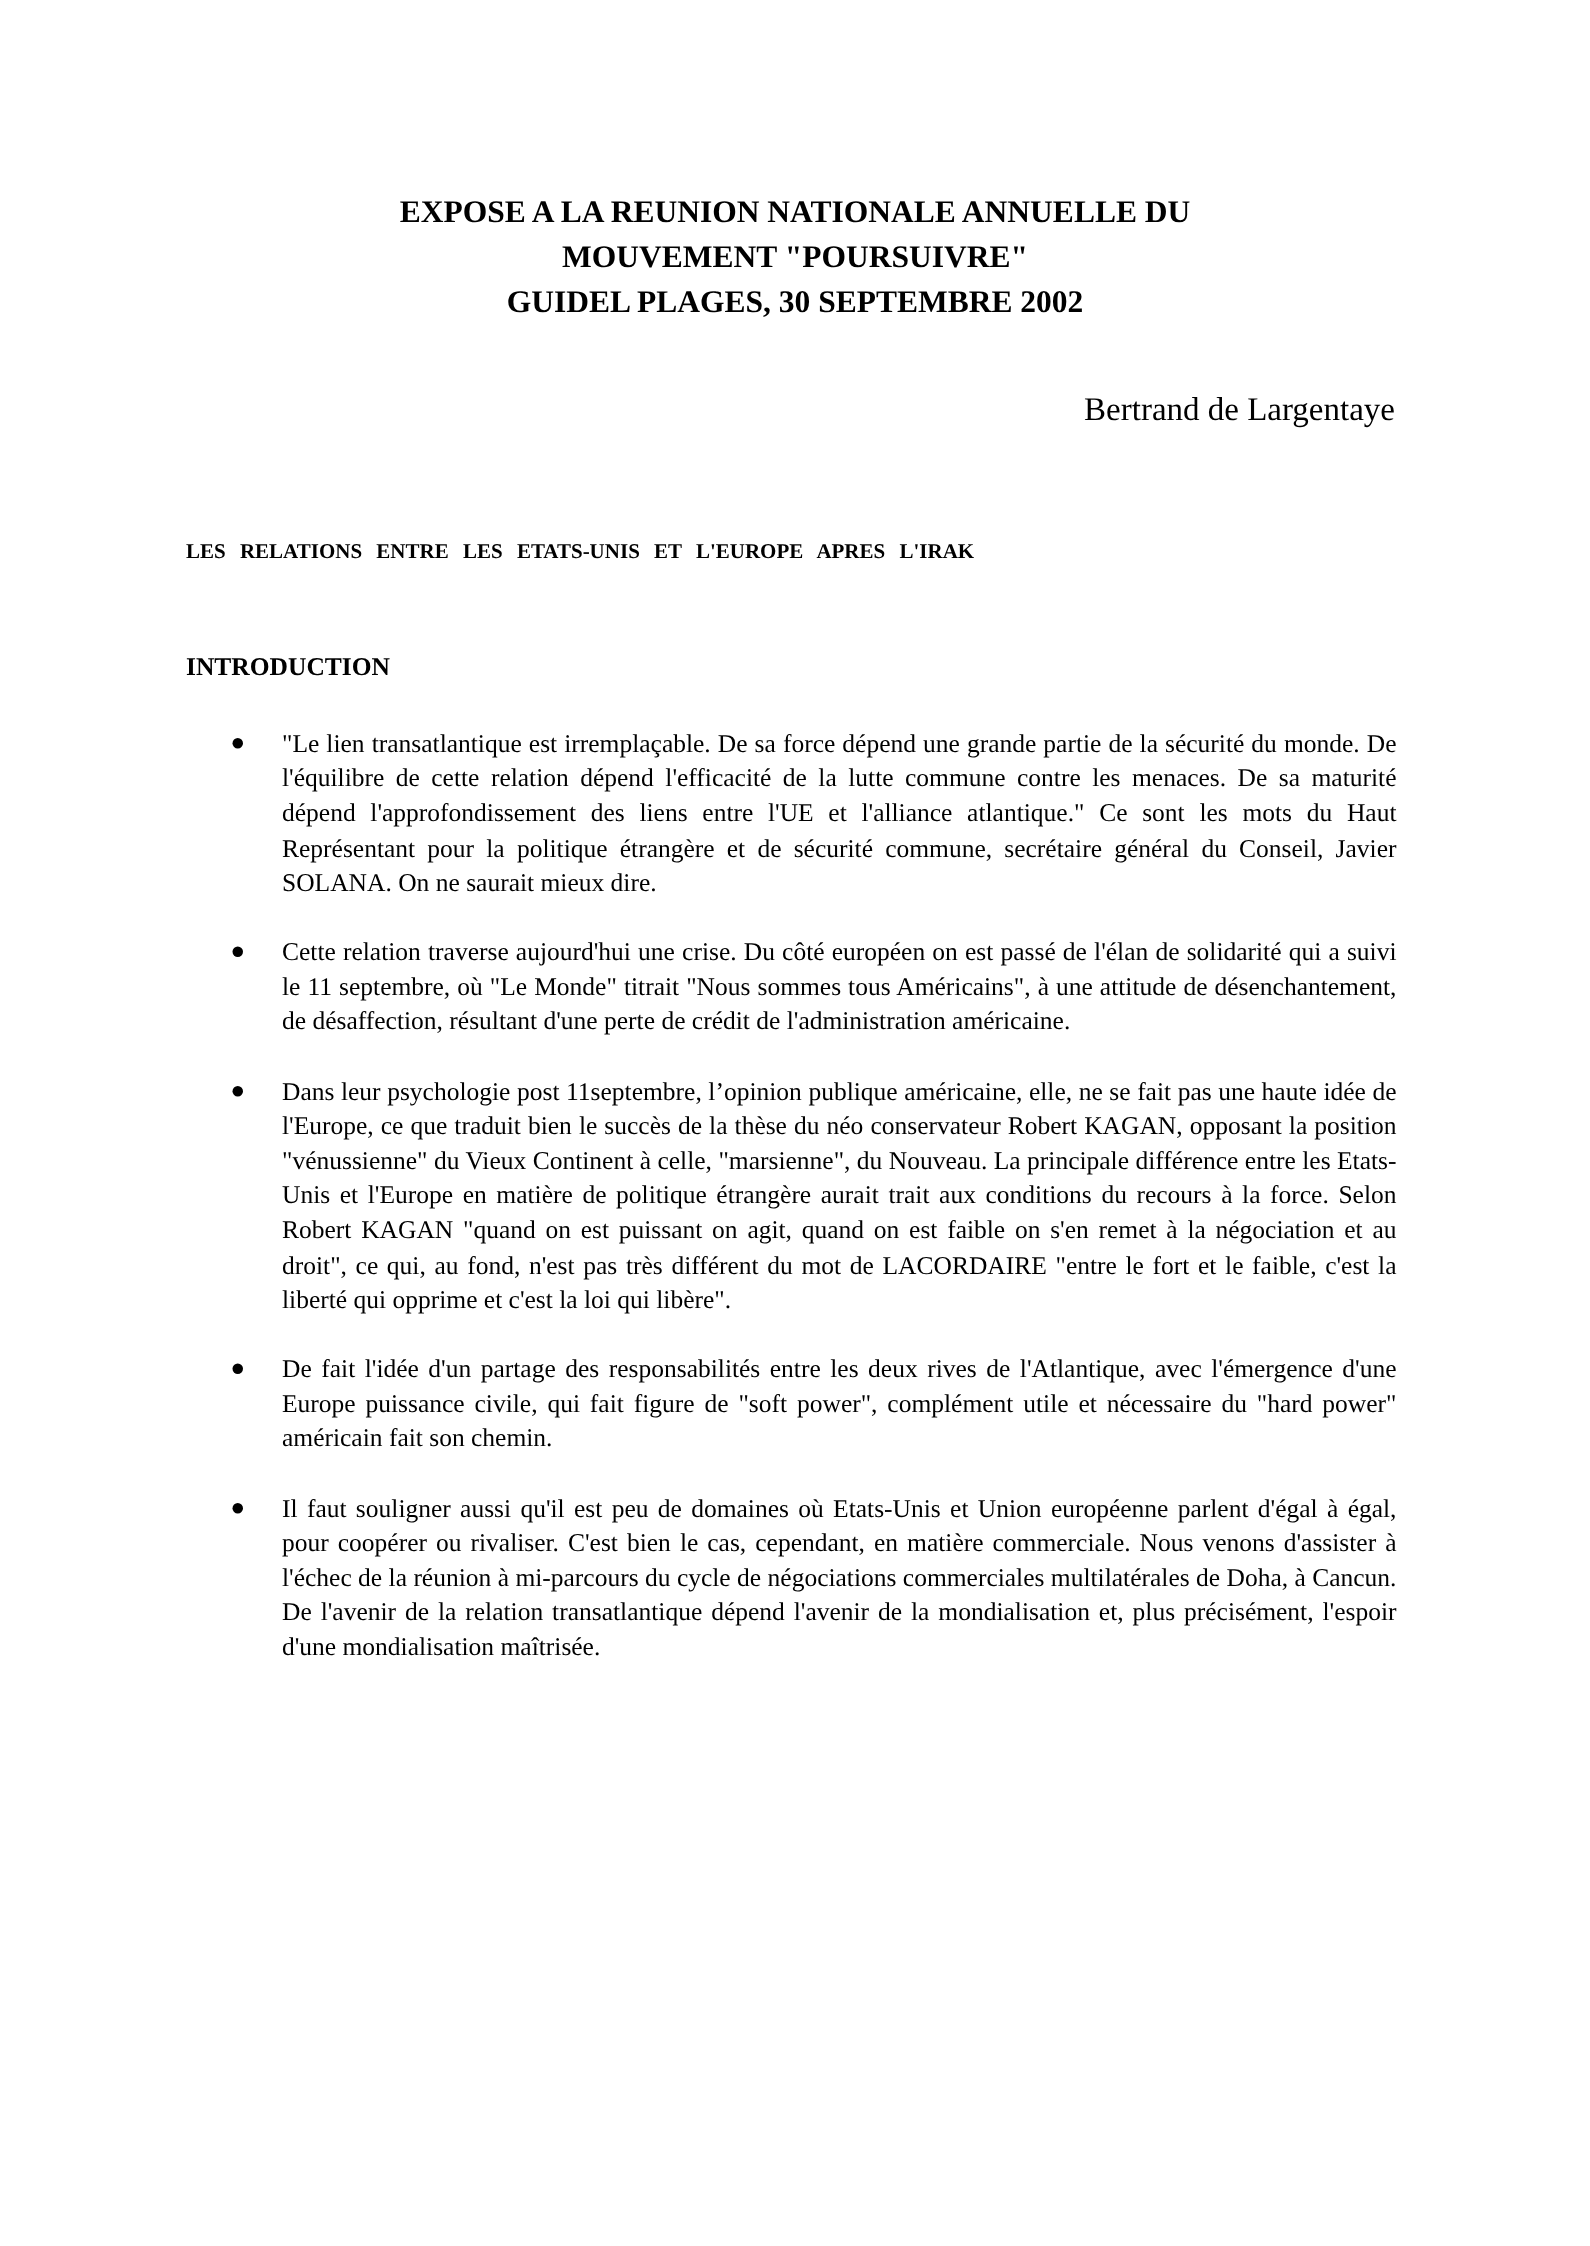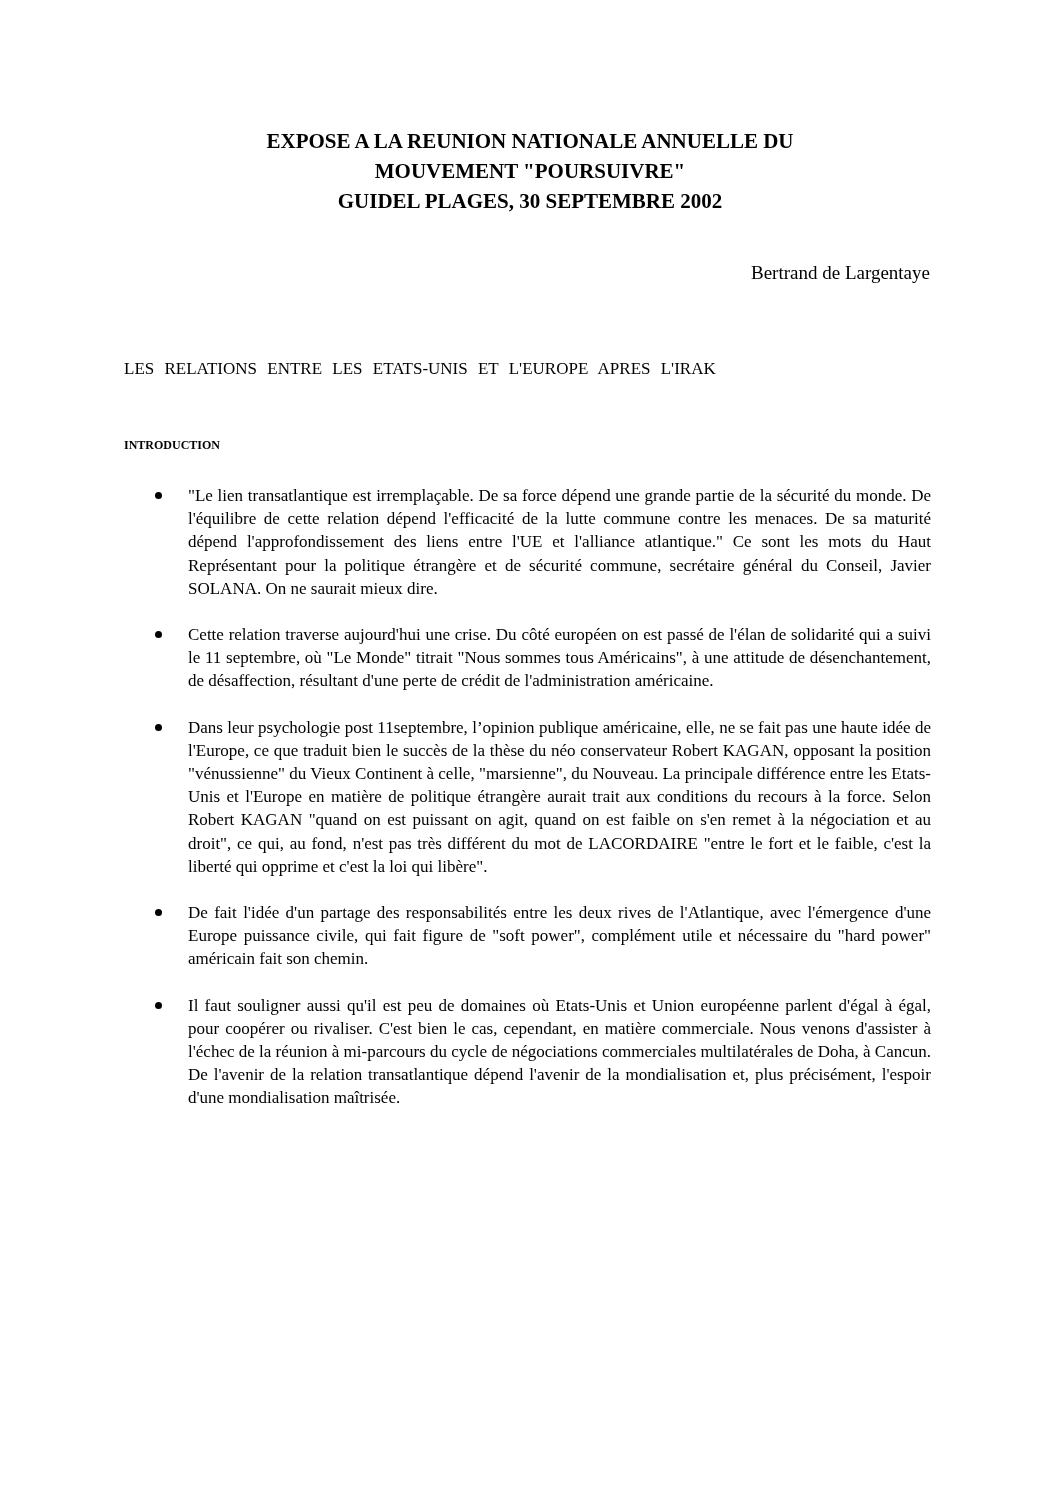--- a/index.html
+++ b/index.html
@@ -31,41 +31,41 @@
       text-align: center;
       font-weight: bold;
       font-size: 21px;
       line-height: 30px;
     }
     .title div { white-space: nowrap; }
     .author {
       position: absolute;
       right: 130px;
       top: 262px;
-      font-size: 19px;
+      font-size: 22px;
       line-height: 22px;
       white-space: nowrap;
     }
     .subject {
       position: absolute;
       left: 124px;
       top: 357px;
       width: 780px;
-      font-weight: normal;
-      font-size: 17px;
+      font-weight: bold;
+      font-size: 14px;
       line-height: 24px;
       white-space: nowrap;
       word-spacing: 6px;
     }
     .section-heading {
       position: absolute;
       left: 124px;
       top: 433px;
       font-weight: bold;
-      font-size: 12px;
+      font-size: 17px;
       line-height: 24px;
     }
     .bullets {
       position: absolute;
       left: 150px;
       top: 484px;
       width: 781px;
       margin: 0;
       padding: 0;
       list-style: none;

